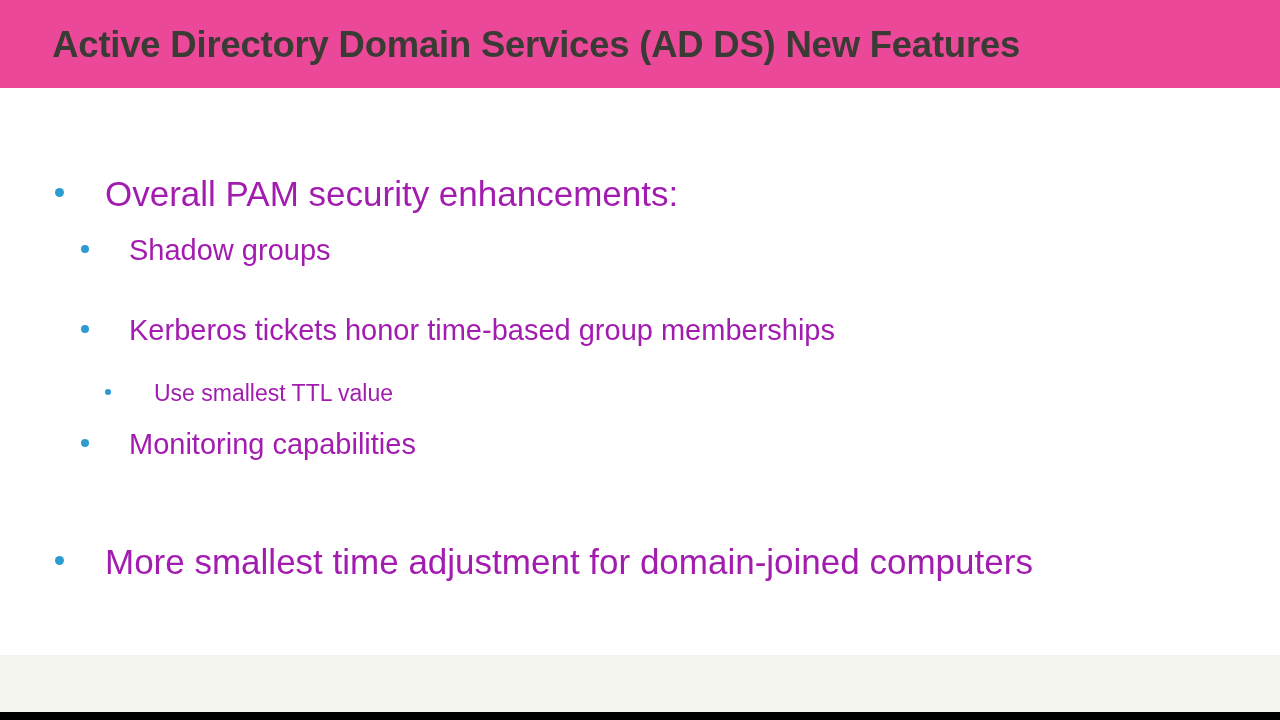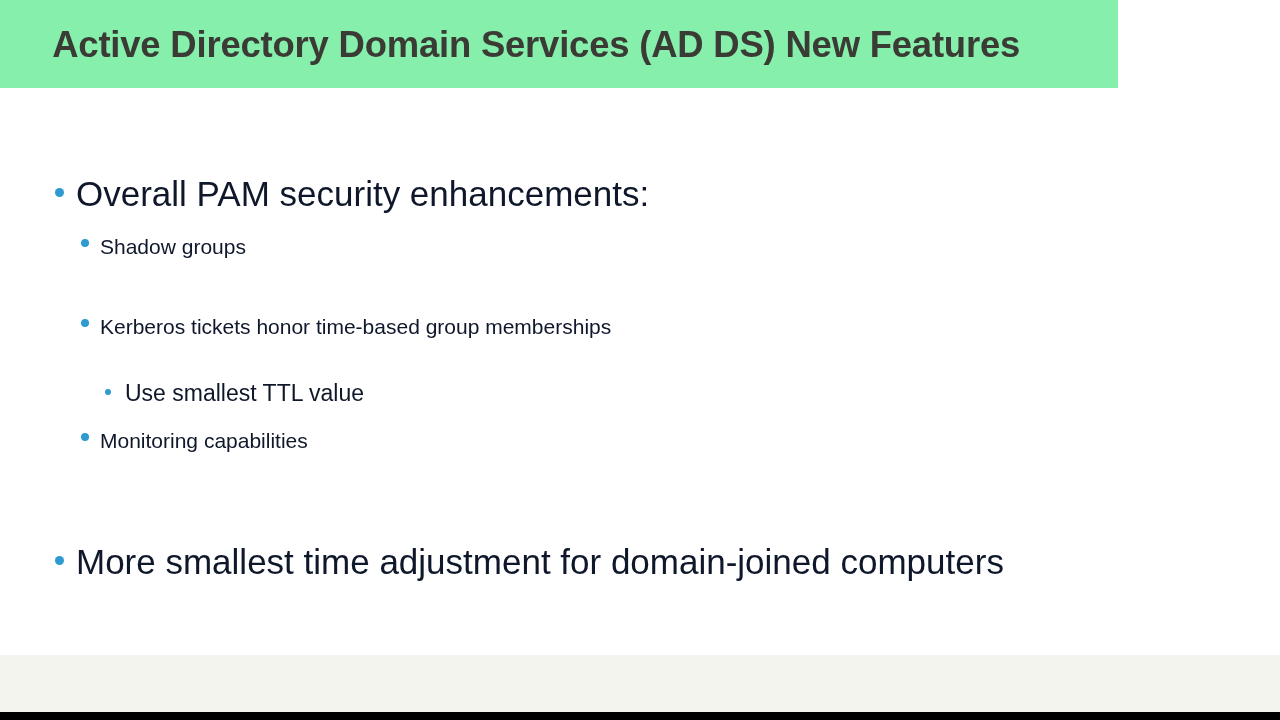--- a/index.html
+++ b/index.html
@@ -19,23 +19,23 @@
     width: 1280px;
     height: 720px;
     background: #ffffff;
   }
 
   
   .title-banner {
     position: absolute;
     left: 0;
     top: 0;
-    width: 1118px;
+    width: 1280px;
     height: 88px;
-    background: #86efac;
+    background: #ec4899;
     display: flex;
     align-items: center;
   }
   .slide-title {
     margin: 0;
     padding: 0 0 0 53px;
     color: #3b3b35;
     font-family: "Liberation Sans", sans-serif;
     font-size: 37px;
     font-weight: bold;
@@ -53,23 +53,24 @@
     top: 88px;
     width: 1280px;
     height: 567px;
     background: #ffffff;
   }
 
   .bullet-line {
     position: absolute;
     display: flex;
     align-items: baseline;
-    color: #0f172a;
+    color: #a21caf;
     font-family: "Liberation Sans", sans-serif;
     white-space: nowrap;
+    gap: 29px;
   }
 
   .dot {
     display: inline-block;
     border-radius: 50%;
     background: #2e9bd0;
     flex: 0 0 auto;
   }
 
   
@@ -81,21 +82,21 @@
   .lvl1 .dot {
     width: 9px;
     height: 9px;
     margin-right: 12px;
     position: relative;
     top: -9px;
   }
 
   
   .lvl2 {
-    font-size: 21px;
+    font-size: 29px;
     line-height: 1;
     left: 81px;
   }
   .lvl2 .dot {
     width: 8px;
     height: 8px;
     margin-right: 11px;
     position: relative;
     top: -7px;
   }

